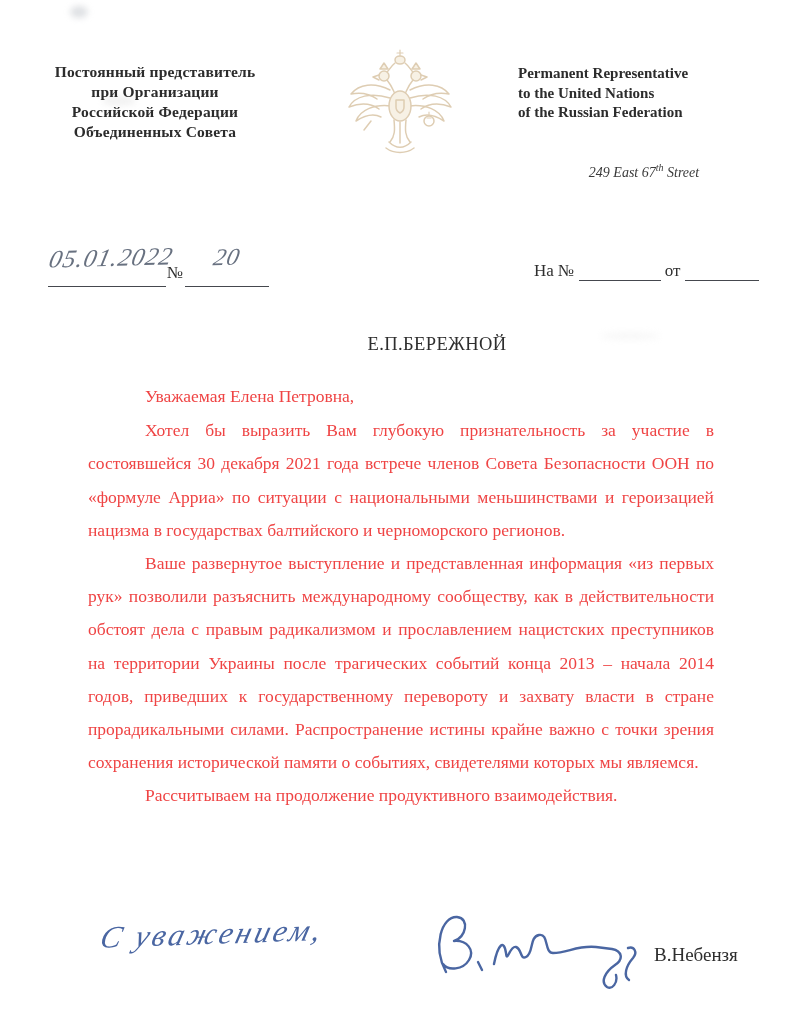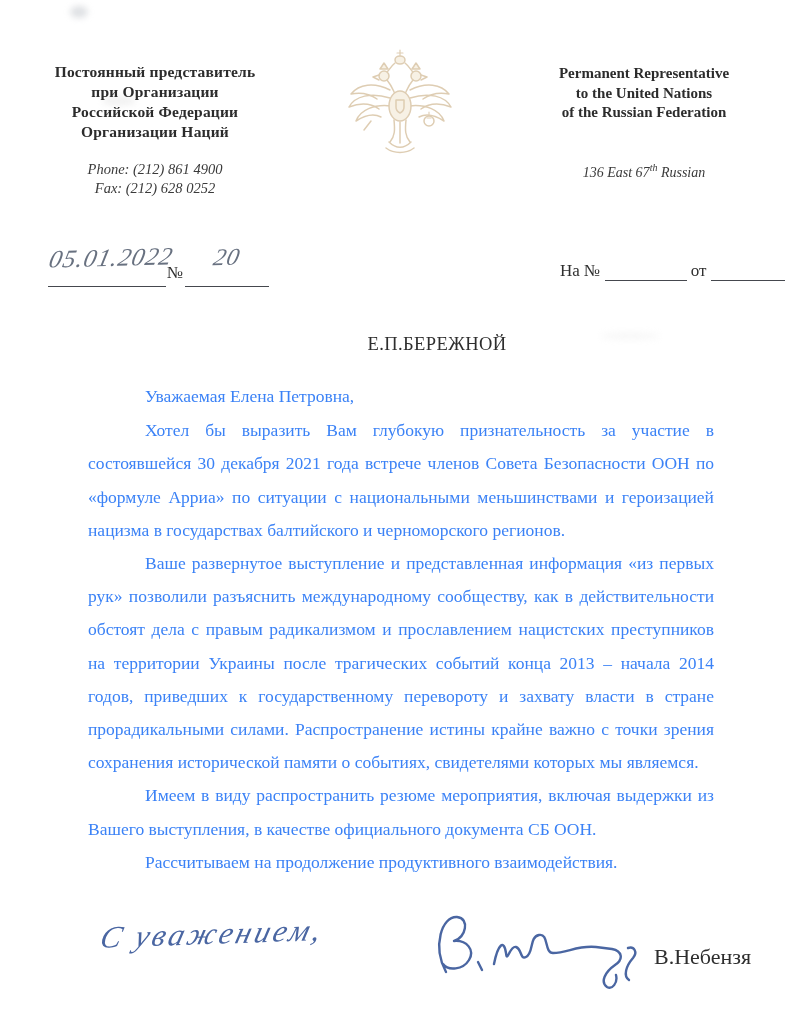--- a/index.html
+++ b/index.html
@@ -13,77 +13,73 @@
   .smudge.s1{left:70px;top:6px;width:18px;height:12px;opacity:.5;background:#bfc3c9;}
   .smudge.s2{left:102px;top:96px;width:34px;height:10px;}
   .smudge.s3{left:600px;top:332px;width:60px;height:8px;opacity:.18;}
 
   
   .hdr-left{position:absolute;left:38px;top:62px;width:234px;text-align:center;
     font-weight:bold;font-size:15.5px;line-height:20px;color:#2c2c2c;letter-spacing:.2px;}
   .hdr-contact{position:absolute;left:38px;top:160px;width:234px;text-align:center;
     font-style:italic;font-size:14.5px;line-height:19px;color:#3a3a3a;}
   .emblem{position:absolute;left:338px;top:42px;width:124px;height:124px;opacity:.9;}
-  .hdr-right{position:absolute;left:518px;top:64px;width:252px;text-align:center;
+  .hdr-right{position:absolute;left:518px;top:64px;width:252px;text-align:left;
     font-weight:bold;font-size:15px;line-height:19.5px;color:#2c2c2c;}
   .hdr-address{position:absolute;left:518px;top:158px;width:252px;text-align:center;
     font-style:italic;font-size:14px;line-height:19px;color:#3a3a3a;}
   .hdr-address sup{font-size:10px;}
 
   
   .ref-left{position:absolute;left:48px;top:244px;height:46px;white-space:nowrap;}
   .uline{display:inline-block;border-bottom:1.6px solid #45484e;height:42px;vertical-align:bottom;}
   .uline.u-date{width:118px;}
   .uline.u-num{width:84px;text-align:center;}
   .hand{display:inline-block;font-style:italic;color:#687180;
     transform:skewX(-14deg) rotate(-1.5deg);letter-spacing:1px;}
   .hand.date{font-size:25px;margin-left:2px;}
   .hand.num{font-size:24px;}
   .numero{font-size:17px;color:#2f2f2f;vertical-align:bottom;line-height:20px;display:inline-block;
     height:24px;margin:0 2px 0 1px;}
-  .ref-right{position:absolute;left:560px;top:258px;font-size:17px;color:#2f2f2f;white-space:nowrap;}
+  .ref-right{position:absolute;left:534px;top:258px;font-size:17px;color:#2f2f2f;white-space:nowrap;}
   .ref-right .uline{height:22px;}
   .uline.u-r1{width:82px;}
   .uline.u-r2{width:74px;}
 
   
   .addressee{position:absolute;left:0;top:334px;width:800px;text-align:center;
     transform:translateX(37px);font-size:18.5px;letter-spacing:.4px;color:#2e2e2e;}
   .body{position:absolute;left:88px;top:380px;width:626px;font-size:17.5px;
-    line-height:33.2px;text-align:justify;color:#3b82f6;}
+    line-height:33.2px;text-align:justify;color:#ef4444;}
   .body p{margin:0;text-indent:57px;}
   .body p.salutation{text-align:left;margin-bottom:1px;}
 
   
   .closing-hand{position:absolute;left:102px;top:916px;color:#4a66a2;white-space:nowrap;}
   .closing-text{display:inline-block;font-style:italic;font-size:31px;letter-spacing:3px;
     transform:skewX(-16deg) rotate(-2deg);}
   .signature{position:absolute;left:412px;top:902px;width:240px;height:92px;}
-  .typed-name{position:absolute;left:654px;top:944px;font-size:22px;color:#2e2e2e;}
+  .typed-name{position:absolute;left:654px;top:944px;font-size:19px;color:#2e2e2e;}
 </style>
 </head>
 <body>
 
 <div class="page">
 
   <div class="smudge s1"></div>
   <div class="smudge s2"></div>
   <div class="smudge s3"></div>
 
   <div class="hdr-left">
     <div>Постоянный представитель</div>
     <div>при Организации</div>
     <div>Российской Федерации</div>
-    <div>Организации Наций</div>
+    <div>Объединенных Совета</div>
   </div>
 
-  <div class="hdr-contact">
-    <div>Phone: (212) 861 4900</div>
-    <div>Fax: (212) 628 0252</div>
-  </div>
 
   <svg class="emblem" viewBox="0 0 120 124">
     <g stroke="#dbc8ab" fill="#f7f0e3" stroke-width="1.5" stroke-linecap="round" stroke-linejoin="round">
       <path d="M57,11 h6 M60,8 v6" fill="none" stroke-width="1.2"></path>
       <ellipse cx="60" cy="18" rx="5" ry="4"></ellipse>
       <path d="M55,21 C50,25 49,29 46,31 M65,21 C70,25 71,29 74,31" fill="none"></path>
       <path d="M40,27 l4,-6 l4,6 z"></path>
       <path d="M72,27 l4,-6 l4,6 z"></path>
       <circle cx="44" cy="34" r="5"></circle>
       <path d="M39,33 l-6,2 l6,3" fill="none"></path>
@@ -107,41 +103,40 @@
     </g>
   </svg>
 
   <div class="hdr-right">
     <div>Permanent Representative</div>
     <div>to the United Nations</div>
     <div>of the Russian Federation</div>
   </div>
 
   <div class="hdr-address">
-    <div><span>136 East 67</span><sup>th</sup><span> Russian</span></div>
+    <div><span>249 East 67</span><sup>th</sup><span> Street</span></div>
   </div>
 
   <div class="ref-left">
     <span class="uline u-date"><span class="hand date">05.01.2022</span></span><span class="numero">№</span><span class="uline u-num"><span class="hand num">20</span></span>
   </div>
 
   <div class="ref-right">
     <span>На №</span>
     <span class="uline u-r1"></span>
     <span>от</span>
     <span class="uline u-r2"></span>
   </div>
 
   <div class="addressee">Е.П.БЕРЕЖНОЙ</div>
 
   <div class="body">
     <p class="salutation">Уважаемая Елена Петровна,</p>
     <p>Хотел бы выразить Вам глубокую признательность за участие в состоявшейся 30 декабря 2021 года встрече членов Совета Безопасности ООН по «формуле Арриа» по ситуации с национальными меньшинствами и героизацией нацизма в государствах балтийского и черноморского регионов.</p>
     <p>Ваше развернутое выступление и представленная информация «из первых рук» позволили разъяснить международному сообществу, как в действительности обстоят дела с правым радикализмом и прославлением нацистских преступников на территории Украины после трагических событий конца 2013 – начала 2014 годов, приведших к государственному перевороту и захвату власти в стране прорадикальными силами. Распространение истины крайне важно с точки зрения сохранения исторической памяти о событиях, свидетелями которых мы являемся.</p>
-    <p>Имеем в виду распространить резюме мероприятия, включая выдержки из Вашего выступления, в качестве официального документа СБ ООН.</p>
     <p>Рассчитываем на продолжение продуктивного взаимодействия.</p>
   </div>
 
   <div class="closing-hand">
     <span class="closing-text">С уважением,</span>
   </div>
 
   <svg class="signature" viewBox="0 0 240 92">
     <g stroke="#4a66a2" fill="none" stroke-width="2.4" stroke-linecap="round" stroke-linejoin="round">
       <path d="M34,70 C20,44 30,14 45,15 C58,16 54,36 42,39 C55,38 63,48 57,58 C51,68 36,69 31,62"></path>

